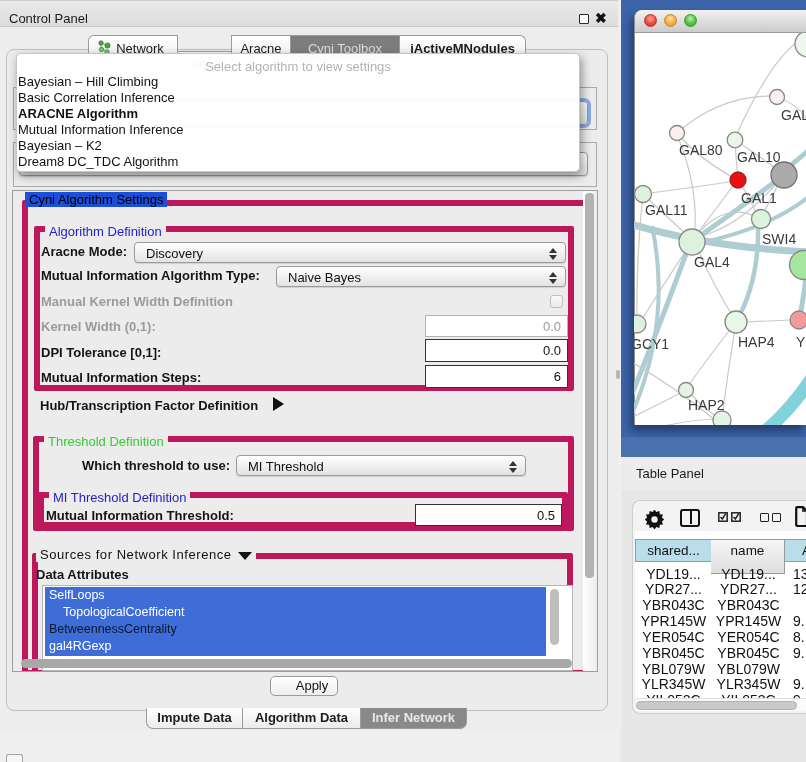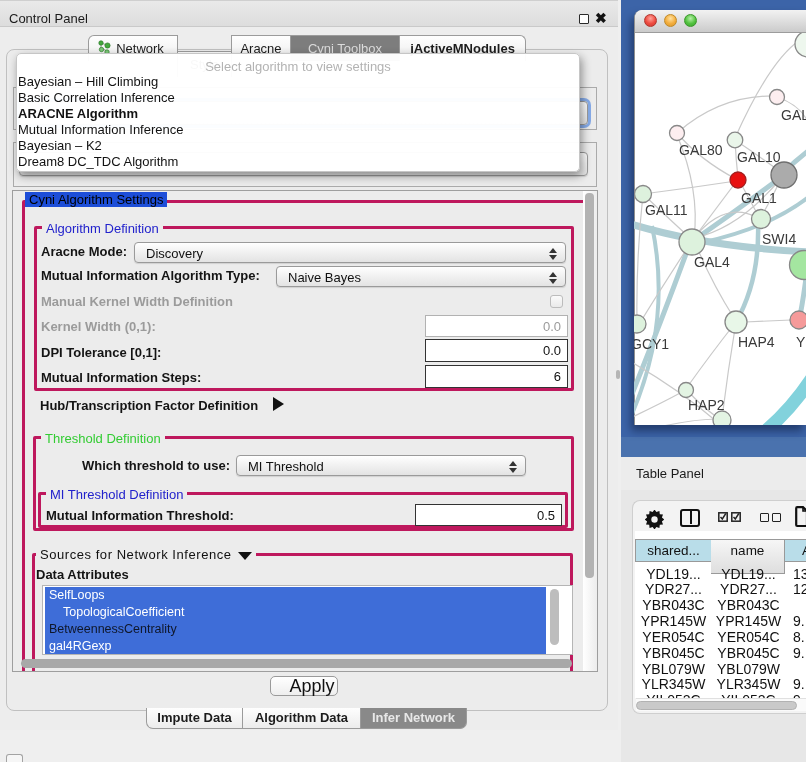--- a/index.html
+++ b/index.html
@@ -8,21 +8,21 @@
 .abs { position:absolute; }
 .lbl { position:absolute; font-size:13px; font-weight:bold; color:#141414; white-space:nowrap; }
 .glbl { color:#9b9b9b; }
 .combo { position:absolute; border:1px solid #9a9a9a; border-radius:4px;
   background:linear-gradient(#ffffff,#f2f2f2 45%,#e3e3e3); box-shadow:0 1px 1px rgba(0,0,0,.12); }
 .combo .ct { position:absolute; left:11px; top:3px; font-size:13px; color:#111; }
 .spin { position:absolute; right:8px; top:4px; width:9px; height:13px; }
 .spin:before { content:""; position:absolute; left:1px; top:1px; border-left:4px solid transparent; border-right:4px solid transparent; border-bottom:5px solid #333; }
 .spin:after { content:""; position:absolute; left:1px; bottom:0px; border-left:4px solid transparent; border-right:4px solid transparent; border-top:5px solid #333; }
 .field { position:absolute; background:#fff; border:1px solid #333; font-size:13px; color:#111; text-align:right; padding:3px 6px 0 0; }
-.group { position:absolute; border:3px solid #be185d; border-radius:2px; }
+.group { position:absolute; border:6px solid #be185d; border-radius:2px; }
 .gtitle { position:absolute; top:-8px; left:5px; background:#ececec; padding:0 4px; font-size:13px; white-space:nowrap; }
 .tab { position:absolute; border:1px solid #9b9b9b; background:linear-gradient(#fefefe,#ececec); font-size:13px; color:#1c1c1c; text-align:center; }
 .ttab { top:35px; height:26px; line-height:25px; border-bottom:none; }
 .btab { top:708px; height:21px; line-height:20px; border-top:none; font-weight:bold; }
 .pitem { position:absolute; left:18px; font-size:13px; color:#121212; white-space:nowrap; }
 .trow { position:absolute; font-size:14px; color:#111; white-space:nowrap; }
 </style>
 </head>
 <body>
 <div id="stage">
@@ -95,36 +95,36 @@
       </div>
   <div class="group" style="left:25px; top:301px; width:530px; height:36px;">
     <span class="gtitle" style="color:#2222cc;">MI Threshold Definition</span>
   </div>
   <div class="lbl" style="left:33px; top:317px;">Mutual Information Threshold:</div>
   <div class="field" style="left:402px; top:313px; width:147px; height:22px;">0.5</div>
 
   <div class="group" style="left:19px; top:362px; width:541px; height:130px;"></div>
   <div class="abs" style="left:23px; top:356px; background:#ececec; padding:0 4px; font-size:13px; letter-spacing:0.55px; color:#111; white-space:nowrap;">Sources for Network Inference <span style="display:inline-block; width:0; height:0; border-left:7px solid transparent; border-right:7px solid transparent; border-top:8px solid #111; vertical-align:middle; margin-left:2px;"></span></div>
   <div class="lbl" style="left:23px; top:376px;">Data Attributes</div>
-  <div class="abs" style="left:29px; top:394px; width:531px; height:70px; background:#fff; border:1px solid #b5b5b5; overflow:hidden;">
+  <div class="abs" style="left:29px; top:394px; width:531px; height:86px; background:#fff; border:1px solid #b5b5b5; overflow:hidden;">
     <div class="abs" style="left:2px; top:1px; width:501px; height:69px; background:#3e6dd8;"></div>
     <div class="abs" style="left:6px; top:2px;  font-size:12.5px; color:#fff;">SelfLoops</div>
     <div class="abs" style="left:20px; top:19px; font-size:12.5px; color:#fff;">TopologicalCoefficient</div>
     <div class="abs" style="left:6px; top:36px; font-size:12.5px; color:#0f172a;">BetweennessCentrality</div>
     <div class="abs" style="left:6px; top:53px; font-size:12.5px; color:#fff;">gal4RGexp</div>
     <div class="abs" style="left:507px; top:3px; width:9px; height:56px; background:#bdbdbd; border-radius:5px;"></div>
   </div>
 
   <div class="abs" style="left:8px; top:468px; width:551px; height:9px; background:#a8a8a8; border-radius:5px;"></div>
 </div>
 
 <div class="abs" style="left:583px; top:191px; width:14px; height:480px; background:linear-gradient(to right,#ffffff,#ededed);"></div>
 <div class="abs" style="left:584.5px; top:193px; width:9px; height:385px; background:#b3b3b3; border-radius:4px;"></div>
 
-<div class="abs" style="left:270px; top:676px; width:68px; height:20px; border:1px solid #9a9a9a; border-radius:5px; background:linear-gradient(#ffffff,#eeeeee); text-align:center; line-height:18px; font-size:18px; color:#111;padding-left:16px;">Apply</div>
+<div class="abs" style="left:270px; top:676px; width:68px; height:20px; border:1px solid #9a9a9a; border-radius:5px; background:linear-gradient(#ffffff,#eeeeee); text-align:center; line-height:18px; font-size:13px; color:#111;padding-left:16px;">Apply</div>
 
 <div class="tab btab" style="left:146px; width:97px; border-radius:0 0 0 7px;">Impute Data</div>
 <div class="tab btab" style="left:242px; width:119px;">Algorithm Data</div>
 <div class="tab btab" style="left:360px; width:107px; border-radius:0 0 7px 0; background:#898989; color:#e8e8e8;">Infer Network</div>
 
 <div class="abs" style="left:616px; top:370px; width:4px; height:9px; background:#b5b5b5; border-radius:2px;"></div>
 
 <div class="abs" style="left:6px; top:754px; width:17px; height:8px; border:1px solid #a3a3a3; border-bottom:none; border-radius:3px 3px 0 0; background:#f6f6f6;"></div>
 
 <div class="abs" style="left:16px; top:53px; width:564px; height:119px; background:rgba(255,255,255,.97); border:1px solid #c6c6c6; border-radius:5px; box-shadow:2px 4px 10px rgba(0,0,0,.4);"></div>

